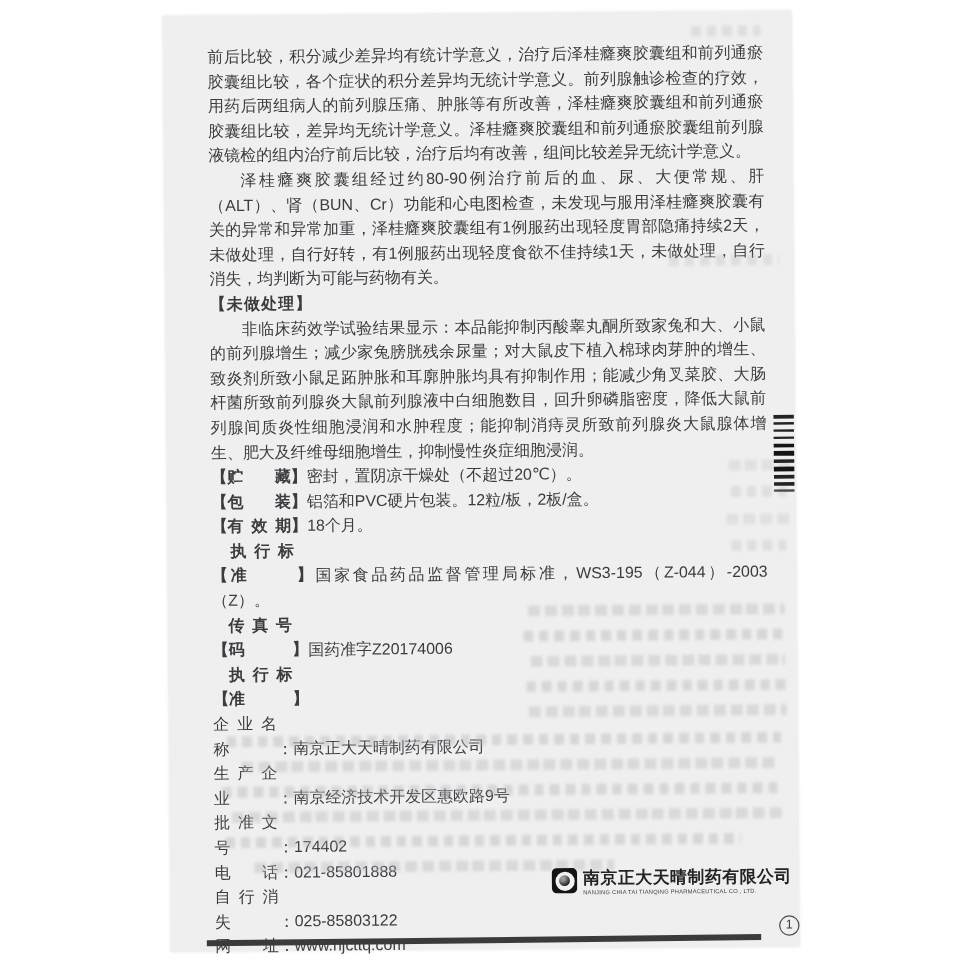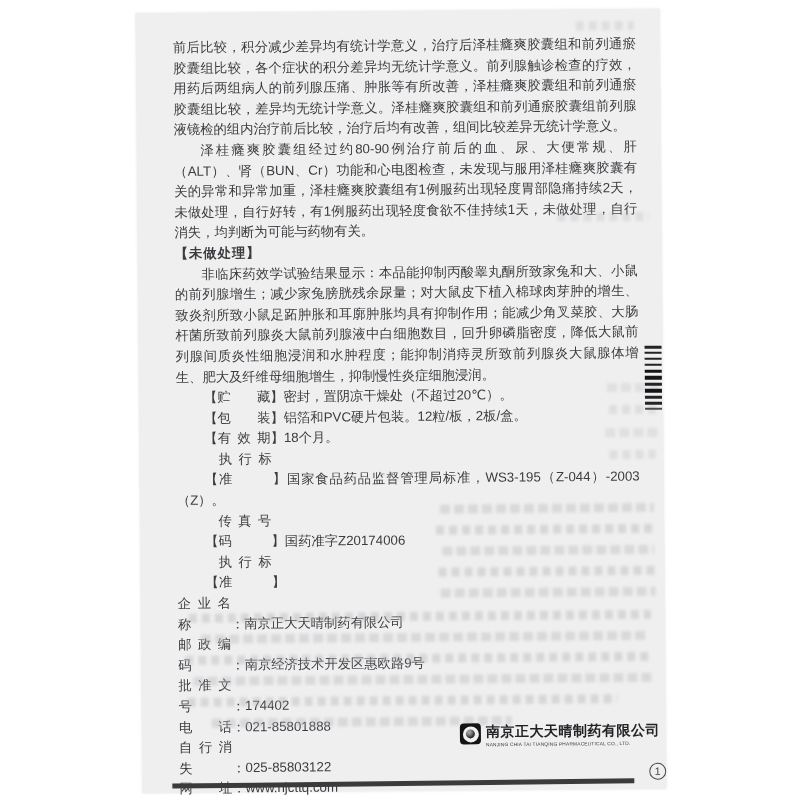--- a/index.html
+++ b/index.html
@@ -15,21 +15,21 @@
     box-shadow:0 0 3px rgba(0,0,0,.10);
   }
   .content{
     position:absolute;left:37px;top:25px;width:463px;
     color:#3c3c40;font-size:13.3px;line-height:20.6px;
     text-align:justify;
   }
   .content p{margin:0;}
   .indent{text-indent:2em;}
   .sec-head{font-weight:bold;letter-spacing:1px;}
-  .frow .flabel{font-weight:normal;margin-left:28px;}
+  .frow .flabel{font-weight:bold;}
   .lblin{display:inline-block;width:53px;text-align:justify;text-align-last:justify;vertical-align:baseline;}
   .crow .clabel{font-weight:normal;font-family:Liberation Serif, serif;}
   
   .ghost{
     position:absolute;height:9px;border-radius:1px;
     background:repeating-linear-gradient(90deg,#aeaeb4 0 8px,transparent 8px 13px);
     filter:blur(1.4px);opacity:.38;
   }
   .ghost.g2{background:repeating-linear-gradient(90deg,#b4b4ba 0 10px,transparent 10px 14px);}
   .ghost.g3{opacity:.26;}
@@ -75,21 +75,21 @@
     <p class="frow"><span class="flabel"><span>【</span><span class="lblin">有效期</span><span>】</span></span><span>18个月。</span></p>
 
     <p class="frow"><span class="flabel"><span>【</span><span class="lblin">执行标准</span><span>】</span></span><span>国家食品药品监督管理局标准，WS3-195（Z-044）-2003（Z）。</span></p>
 
     <p class="frow"><span class="flabel"><span>【</span><span class="lblin">传真号码</span><span>】</span></span><span>国药准字Z20174006</span></p>
 
     <p class="frow"><span class="flabel"><span>【</span><span class="lblin">执行标准</span><span>】</span></span></p>
 
     <p class="crow"><span class="clabel"><span class="lblin">企业名称</span><span>：</span></span><span>南京正大天晴制药有限公司</span></p>
 
-    <p class="crow"><span class="clabel"><span class="lblin">邮政编码</span><span>：</span></span><span>南京经济技术开发区惠欧路9号</span></p>
+    <p class="crow"><span class="clabel"><span class="lblin">生产企业</span><span>：</span></span><span>南京经济技术开发区惠欧路9号</span></p>
 
     <p class="crow"><span class="clabel"><span class="lblin">批准文号</span><span>：</span></span><span>174402</span></p>
 
     <p class="crow"><span class="clabel"><span class="lblin">电话</span><span>：</span></span><span>021-85801888</span></p>
 
     <p class="crow"><span class="clabel"><span class="lblin">自行消失</span><span>：</span></span><span>025-85803122</span></p>
 
     <p class="crow"><span class="clabel"><span class="lblin">网址</span><span>：</span></span><span>www.njcttq.com</span></p>
   </div>
 

